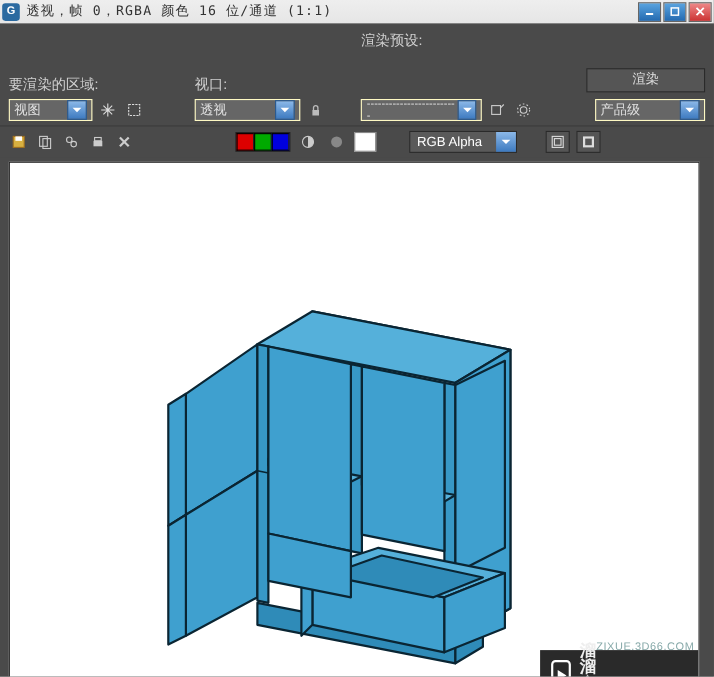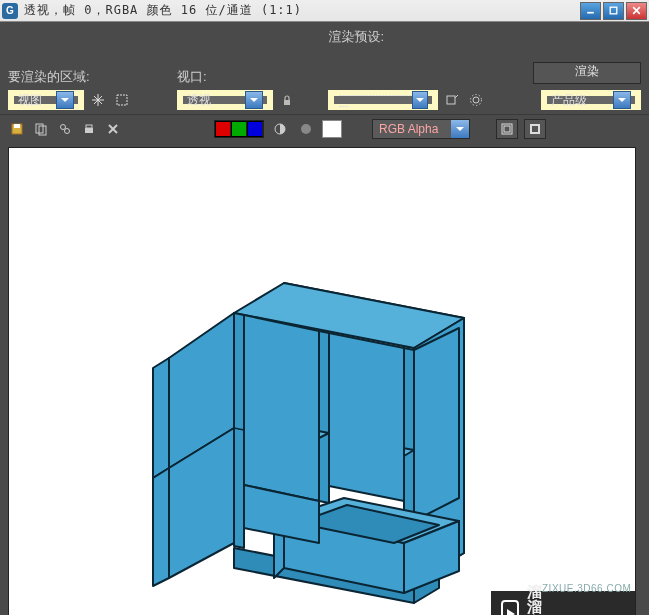--- a/index.html
+++ b/index.html
@@ -55,21 +55,21 @@
   .label-text { color: #d0d0d0; font-size: 13px; margin-bottom: 4px; }
 
   .controls-row { display: flex; align-items: flex-end; gap: 0; }
 
   .section { display: flex; flex-direction: column; margin-right: 20px; }
   .section .ctrl-row { display: flex; align-items: center; gap: 4px; }
 
   .dropdown {
     height: 20px;
     background: #666;
-    border: 6px solid #fef9c3;
+    border: 1px solid #fef9c3;
     display: flex; align-items: center;
     padding: 0 4px;
     color: #e0e0e0;
     position: relative;
     justify-content: flex-end;
   }
   .dropdown .dd-arrow {
     width: 18px; height: 18px;
     background: linear-gradient(to bottom, #8bb8e8, #3d7ac0);
     border: 1px solid #2a5a90;
@@ -116,21 +116,21 @@
   .swatch.blue { background: #00d; }
   .swatch.white { background: #fff; border: 1px solid #888; width: 20px; height: 18px; }
   .swatch-group { display: flex; border: 1px solid #222; }
   .swatch-group .swatch { border-right: 1px solid #222; }
 
   .alpha-dd {
     width: 98px; height: 20px;
     background: #5a5a5a;
     border: 1px solid #2a2a2a;
     display: flex; align-items: center;
-    padding-left: 6px; color: #fca5a5;
+    padding-left: 6px; color: #ffffff;
   }
   .alpha-dd .dd-arrow {
     width: 18px; height: 18px;
     background: linear-gradient(to bottom, #8bb8e8, #3d7ac0);
     margin-left: auto;
     display: flex; align-items: center; justify-content: center;
   }
   .alpha-dd .dd-arrow::after {
     content: "";
     border-left: 4px solid transparent;

